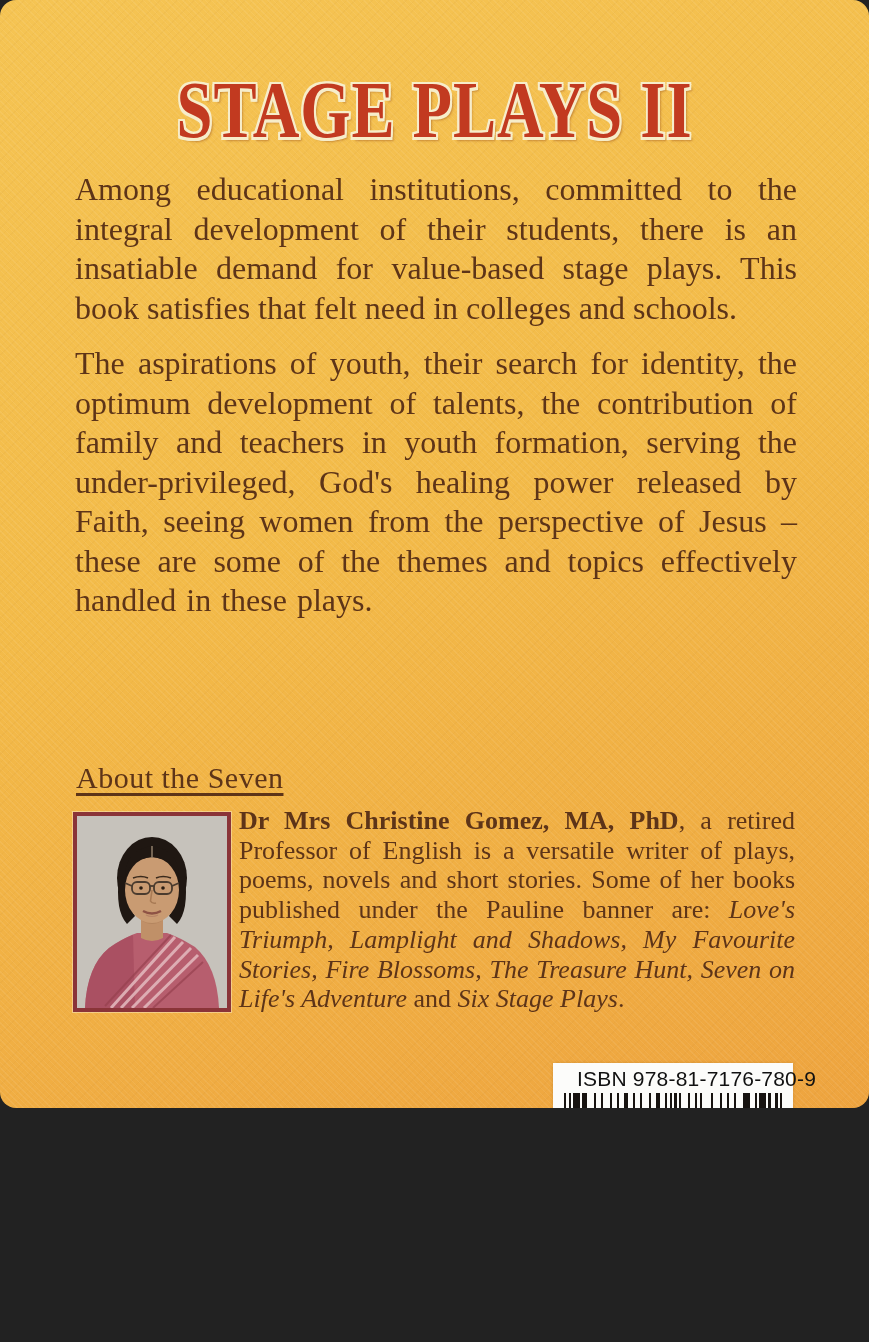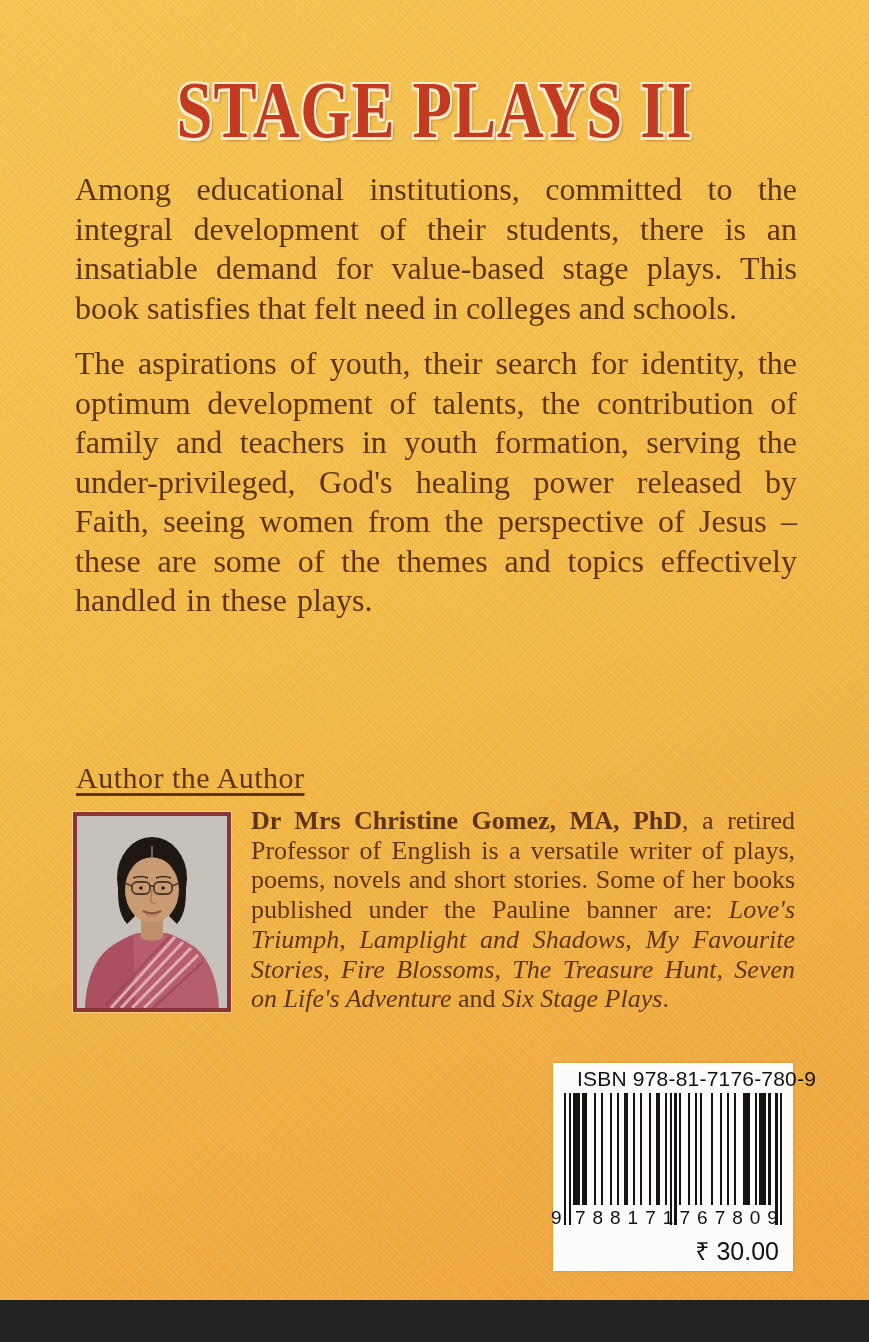--- a/index.html
+++ b/index.html
@@ -1,22 +1,23 @@
 <!DOCTYPE html>
 <html style="--background-top: #f5c453; --background-bottom: #eea43f; --title-red: #c23a20; --title-outline: #f7edca; --ink: #5d3418; --photo-frame: #8a3438; --barcode-bg: #fcfcfa;"><head>
 <meta charset="utf-8">
 <style>
   html,body{margin:0;padding:0;background:#222;}
   .cover{
     position:relative;
-    width:869px;height:1300px;
+    width:869px;height:1108px;
     margin:0 auto;
     overflow:hidden;
     background:linear-gradient(160deg,var(--background-top,#f5c453) 0%, #f3bb49 45%, var(--background-bottom,#eea43f) 100%);
     font-family:"Liberation Serif", serif;
+    border-radius:16px;
   }
   .texture{
     position:absolute;inset:0;pointer-events:none;
     background:
       repeating-linear-gradient(45deg, rgba(255,255,255,.07) 0 1px, rgba(255,255,255,0) 1px 4px),
       repeating-linear-gradient(-45deg, rgba(170,110,30,.05) 0 1px, rgba(170,110,30,0) 1px 6px);
   }
   .title{
     position:absolute;top:64px;left:0;width:100%;
     text-align:center;
@@ -44,21 +45,21 @@
   #p3{top:629px;}
   .about-heading{
     position:absolute;left:76px;top:761px;
     font-size:30px;color:var(--ink,#5d3418);
     text-decoration:underline;
     text-underline-offset:5px;
     letter-spacing:.5px;
   }
   .author-row{
     position:absolute;left:73px;top:806px;width:722px;
-    display:flex;gap:20px;align-items:flex-start;
+    display:flex;gap:8px;align-items:flex-start;
   }
   .photo-frame{
     flex:0 0 auto;
     width:158px;height:200px;
     margin-top:6px;
     box-sizing:border-box;
     border:4px solid var(--photo-frame,#8a3438);
     background:#cbc7c0;
     box-shadow:0 0 0 1px rgba(250,235,200,.5);
   }
@@ -114,21 +115,21 @@
 <body>
 
 <div class="cover">
   <div class="texture"></div>
 
   <div class="title">STAGE PLAYS II</div>
 
   <div class="para" id="p2">The aspirations of youth, their search for identity, the optimum development of talents, the contribution of family and teachers in youth formation, serving the under-privileged, God's healing power released by Faith, seeing women from the perspective of Jesus – these are some of the themes and topics effectively handled in these plays.</div>
   <div class="para" id="p1">Among educational institutions, committed to the integral development of their students, there is an insatiable demand for value-based stage plays. This book satisfies that felt need in colleges and schools.</div>
 
-  <div class="about-heading">Author the Author</div>
+  <div class="about-heading">About the Seven</div>
 
   <div class="author-row">
     <div class="photo-frame">
       <svg viewBox="0 0 150 192" aria-hidden="true">
         <rect width="150" height="192" fill="#cbc7c0"></rect>
         <rect width="150" height="192" fill="#b9b4ad" opacity="0.25"></rect>
 
         <path d="M8,192 Q10,150 32,132 Q50,120 60,117 L90,117 Q102,121 118,131 Q140,150 142,192 Z" fill="#b75e6e"></path>
         <path d="M8,192 Q10,150 32,132 Q44,123 56,119 L58,192 Z" fill="#a84e60" opacity="0.85"></path>
 

